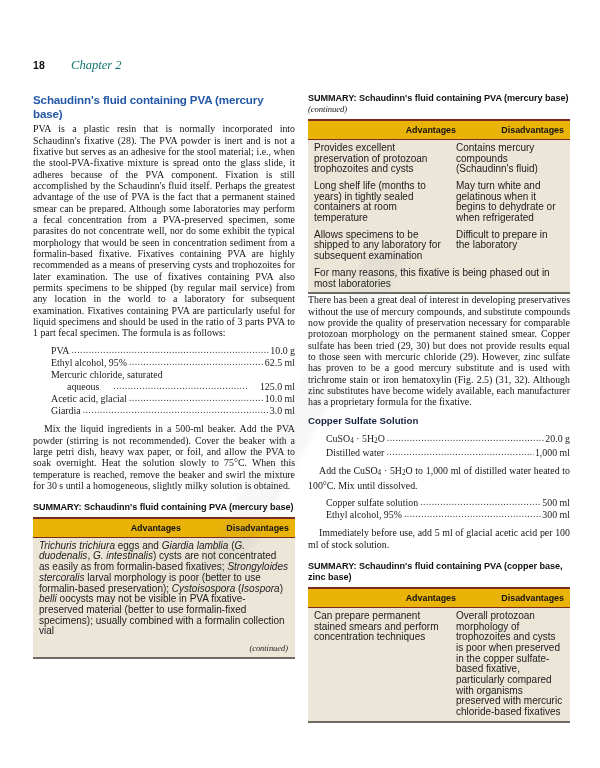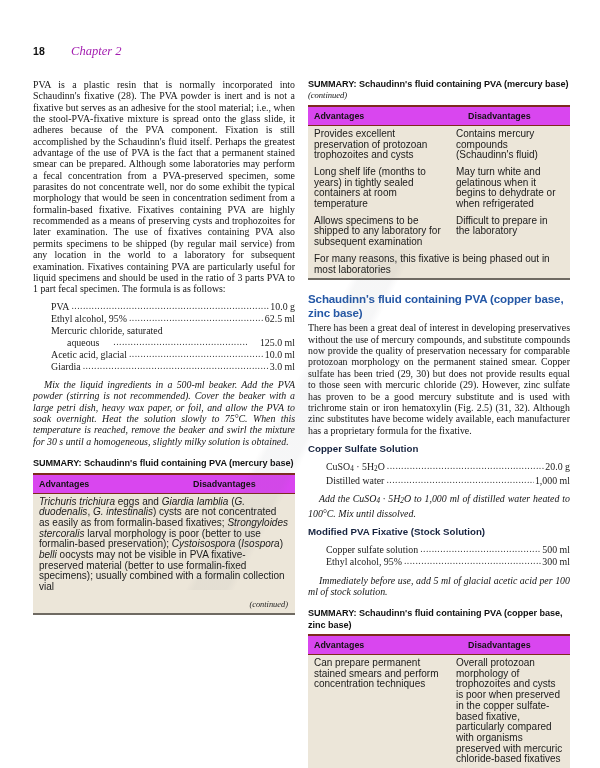--- a/index.html
+++ b/index.html
@@ -15,21 +15,21 @@
     position: relative;
     overflow: hidden;
   }
 
   .page {
     position: absolute;
     left: 0; top: 0;
     width: 600px;
     height: 768px;
     box-sizing: border-box;
-    padding: 44px 30px 20px 33px;
+    padding: 58px 30px 20px 33px;
   }
 
   
   .running-head {
     display: flex;
     align-items: baseline;
     gap: 26px;
     height: 18px;
     margin-bottom: 17px;
   }
@@ -37,21 +37,21 @@
     font-family: "Liberation Sans", sans-serif;
     font-weight: bold;
     font-size: 10.5px;
     color: #111;
     letter-spacing: 0.2px;
   }
   .chapter-label {
     font-family: "Liberation Serif", serif;
     font-style: italic;
     font-size: 12.5px;
-    color: #a21caf;
+    color: #0f766e;
   }
 
   
   .columns {
     display: flex;
     gap: 13px;
     align-items: flex-start;
   }
   .col {
     width: 262px;
@@ -80,21 +80,21 @@
   
   p.body {
     margin: 0;
     font-size: 9.9px;
     line-height: 11.35px;
     text-align: justify;
     text-justify: inter-word;
     hyphens: none;
     color: #141414;
   }
-  p.indent { text-indent: 11px; font-style: italic; }
+  p.indent { text-indent: 11px; }
 
   
   .formula {
     margin: 6px 0 6px 0;
     font-size: 9.9px;
     line-height: 12.1px;
   }
   .frow {
     display: flex;
     align-items: baseline;
@@ -134,22 +134,23 @@
     font-weight: normal;
     font-size: 8.6px;
   }
   .sum-table {
     border-top: 2.2px solid #7d2b1f;
     border-bottom: 2.2px solid #6f6a62;
     background: #ece6d9;
   }
   .sum-head {
     display: flex;
-    background: #d946ef;
+    background: #eab308;
     border-bottom: 1.3px solid #7d2b1f;
+    text-align: right;
   }
   .sum-head div {
     font-family: "Liberation Sans", sans-serif;
     font-size: 8.9px;
     font-weight: bold;
     color: #111;
     padding: 4px 6px 4px 6px;
   }
   .c1 { flex: 0 0 142px; }
   .c2 { flex: 1 1 auto; }
@@ -190,20 +191,21 @@
 
   <div class="running-head">
     <span class="folio">18</span>
     <span class="chapter-label">Chapter 2</span>
   </div>
 
   <div class="columns">
 
     <div class="col">
 
+      <h2 class="sec-head">Schaudinn's fluid containing PVA (mercury base)</h2>
 
       <p class="body">PVA is a plastic resin that is normally incorporated into Schaudinn's fixative (28). The PVA powder is inert and is not a fixative but serves as an adhesive for the stool material; i.e., when the stool-PVA-fixative mixture is spread onto the glass slide, it adheres because of the PVA component. Fixation is still accomplished by the Schaudinn's fluid itself. Perhaps the greatest advantage of the use of PVA is the fact that a permanent stained smear can be prepared. Although some laboratories may perform a fecal concentration from a PVA-preserved specimen, some parasites do not concentrate well, nor do some exhibit the typical morphology that would be seen in concentration sediment from a formalin-based fixative. Fixatives containing PVA are highly recommended as a means of preserving cysts and trophozoites for later examination. The use of fixatives containing PVA also permits specimens to be shipped (by regular mail service) from any location in the world to a laboratory for subsequent examination. Fixatives containing PVA are particularly useful for liquid specimens and should be used in the ratio of 3 parts PVA to 1 part fecal specimen. The formula is as follows:</p>
 
       <div class="formula">
           <div class="frow">
             <span class="fname">PVA</span>
             <span class="fdots">......................................................................</span>
             <span class="fval">10.0 g</span>
           </div>
           <div class="frow">
@@ -273,42 +275,40 @@
                 <div class="cell c1">Allows specimens to be shipped to any laboratory for subsequent examination</div>
                 <div class="cell c2">Difficult to prepare in the laboratory</div>
               </div>
               <div class="sum-row">
                 <div class="cell c2">For many reasons, this fixative is being phased out in most laboratories</div>
               </div>
             </div>
           </div>
         </div>
 
-      <h2 class="sec-head" style="margin-top:12px;">Schaudinn's fluid containing PVA (copper base, zinc base)</h2>
 
       <p class="body">There has been a great deal of interest in developing preservatives without the use of mercury compounds, and substitute compounds now provide the quality of preservation necessary for comparable protozoan morphology on the permanent stained smear. Copper sulfate has been tried (29, 30) but does not provide results equal to those seen with mercuric chloride (29). However, zinc sulfate has proven to be a good mercury substitute and is used with trichrome stain or iron hematoxylin (Fig. 2.5) (31, 32). Although zinc substitutes have become widely available, each manufacturer has a proprietary formula for the fixative.</p>
 
       <h3 class="sub-head">Copper Sulfate Solution</h3>
 
       <div class="formula">
           <div class="frow">
             <span class="fname">CuSO<sub>4</sub> · 5H<sub>2</sub>O</span>
             <span class="fdots">......................................................................</span>
             <span class="fval">20.0 g</span>
           </div>
           <div class="frow">
             <span class="fname">Distilled water</span>
             <span class="fdots">......................................................................</span>
             <span class="fval">1,000 ml</span>
           </div>
         </div>
 
       <p class="body indent">Add the CuSO<sub>4</sub> · 5H<sub>2</sub>O to 1,000 ml of distilled water heated to 100°C. Mix until dissolved.</p>
 
-      <h3 class="sub-head">Modified PVA Fixative (Stock Solution)</h3>
 
       <div class="formula">
           <div class="frow">
             <span class="fname">Copper sulfate solution</span>
             <span class="fdots">......................................................................</span>
             <span class="fval">500 ml</span>
           </div>
           <div class="frow">
             <span class="fname">Ethyl alcohol, 95%</span>
             <span class="fdots">......................................................................</span>

